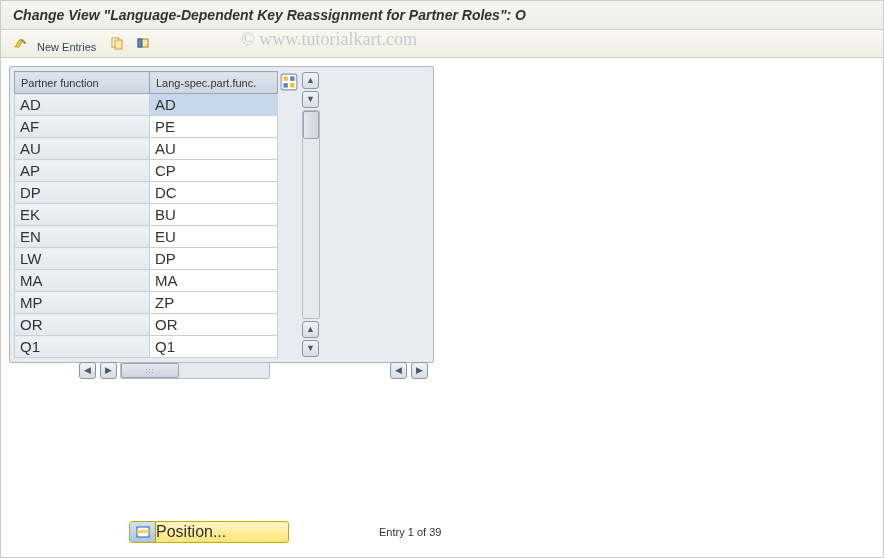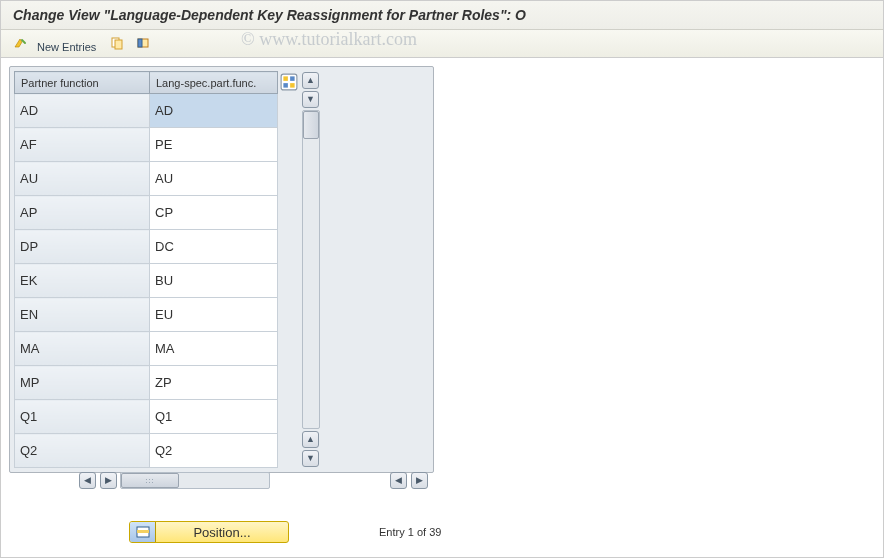--- a/index.html
+++ b/index.html
@@ -71,23 +71,23 @@
       text-align: left;
       font-weight: normal;
       font-size: 11px;
       color: #333;
       height: 22px;
     }
     .data-table th.col1 { width: 135px; }
     .data-table th.col2 { width: 128px; }
     .data-table td {
       border: 1px solid #c8d0d8;
-      padding: 9px 5px;
+      padding: 2px 5px;
       height: 21px;
-      font-size: 13px;
+      font-size: 15px;
       color: #333;
     }
     .data-table td.col1 {
       background: linear-gradient(#eef2f6, #e2e8ee);
     }
     .data-table td.col2 {
       background: #fff;
     }
     .data-table td.selected {
       background: #c6d9ec !important;
@@ -184,22 +184,22 @@
       width: 26px;
       height: 100%;
       background: linear-gradient(#cfe3f8, #a9c6e8);
       display: flex;
       align-items: center;
       justify-content: center;
       border-right: 1px solid #b89a00;
     }
     .position-btn .label-part {
       flex: 1;
-      text-align: center;
-      font-size: 13px;
+      text-align: left;
+      font-size: 16px;
       color: #333;
     }
     .entry-text {
       font-size: 11px;
       color: #333;
     }
     .watermark {
       position: absolute;
       top: 28px;
       left: 240px;
@@ -271,34 +271,38 @@
           </tr>
         <tr>
             <td class="col1">EK</td>
             <td class="col2">BU</td>
           </tr>
         <tr>
             <td class="col1">EN</td>
             <td class="col2">EU</td>
           </tr>
         <tr>
+            <td class="col1">LW</td>
+            <td class="col2">DP</td>
+          </tr>
+        <tr>
             <td class="col1">MA</td>
             <td class="col2">MA</td>
           </tr>
         <tr>
             <td class="col1">MP</td>
             <td class="col2">ZP</td>
           </tr>
         <tr>
+            <td class="col1">OR</td>
+            <td class="col2">OR</td>
+          </tr>
+        <tr>
             <td class="col1">Q1</td>
             <td class="col2">Q1</td>
-          </tr>
-        <tr>
-            <td class="col1">Q2</td>
-            <td class="col2">Q2</td>
           </tr>
       </tbody>
     </table>
     <div style="display:flex;flex-direction:column;align-items:center;">
       <svg class="config-icon" viewBox="0 0 16 16">
         <rect x="1" y="1" width="14" height="14" rx="2" fill="#fff" stroke="#8a97a5"></rect>
         <rect x="3" y="3" width="4" height="4" fill="#f4c430"></rect>
         <rect x="9" y="3" width="4" height="4" fill="#5a89c7"></rect>
         <rect x="3" y="9" width="4" height="4" fill="#5a89c7"></rect>
         <rect x="9" y="9" width="4" height="4" fill="#f4c430"></rect>

